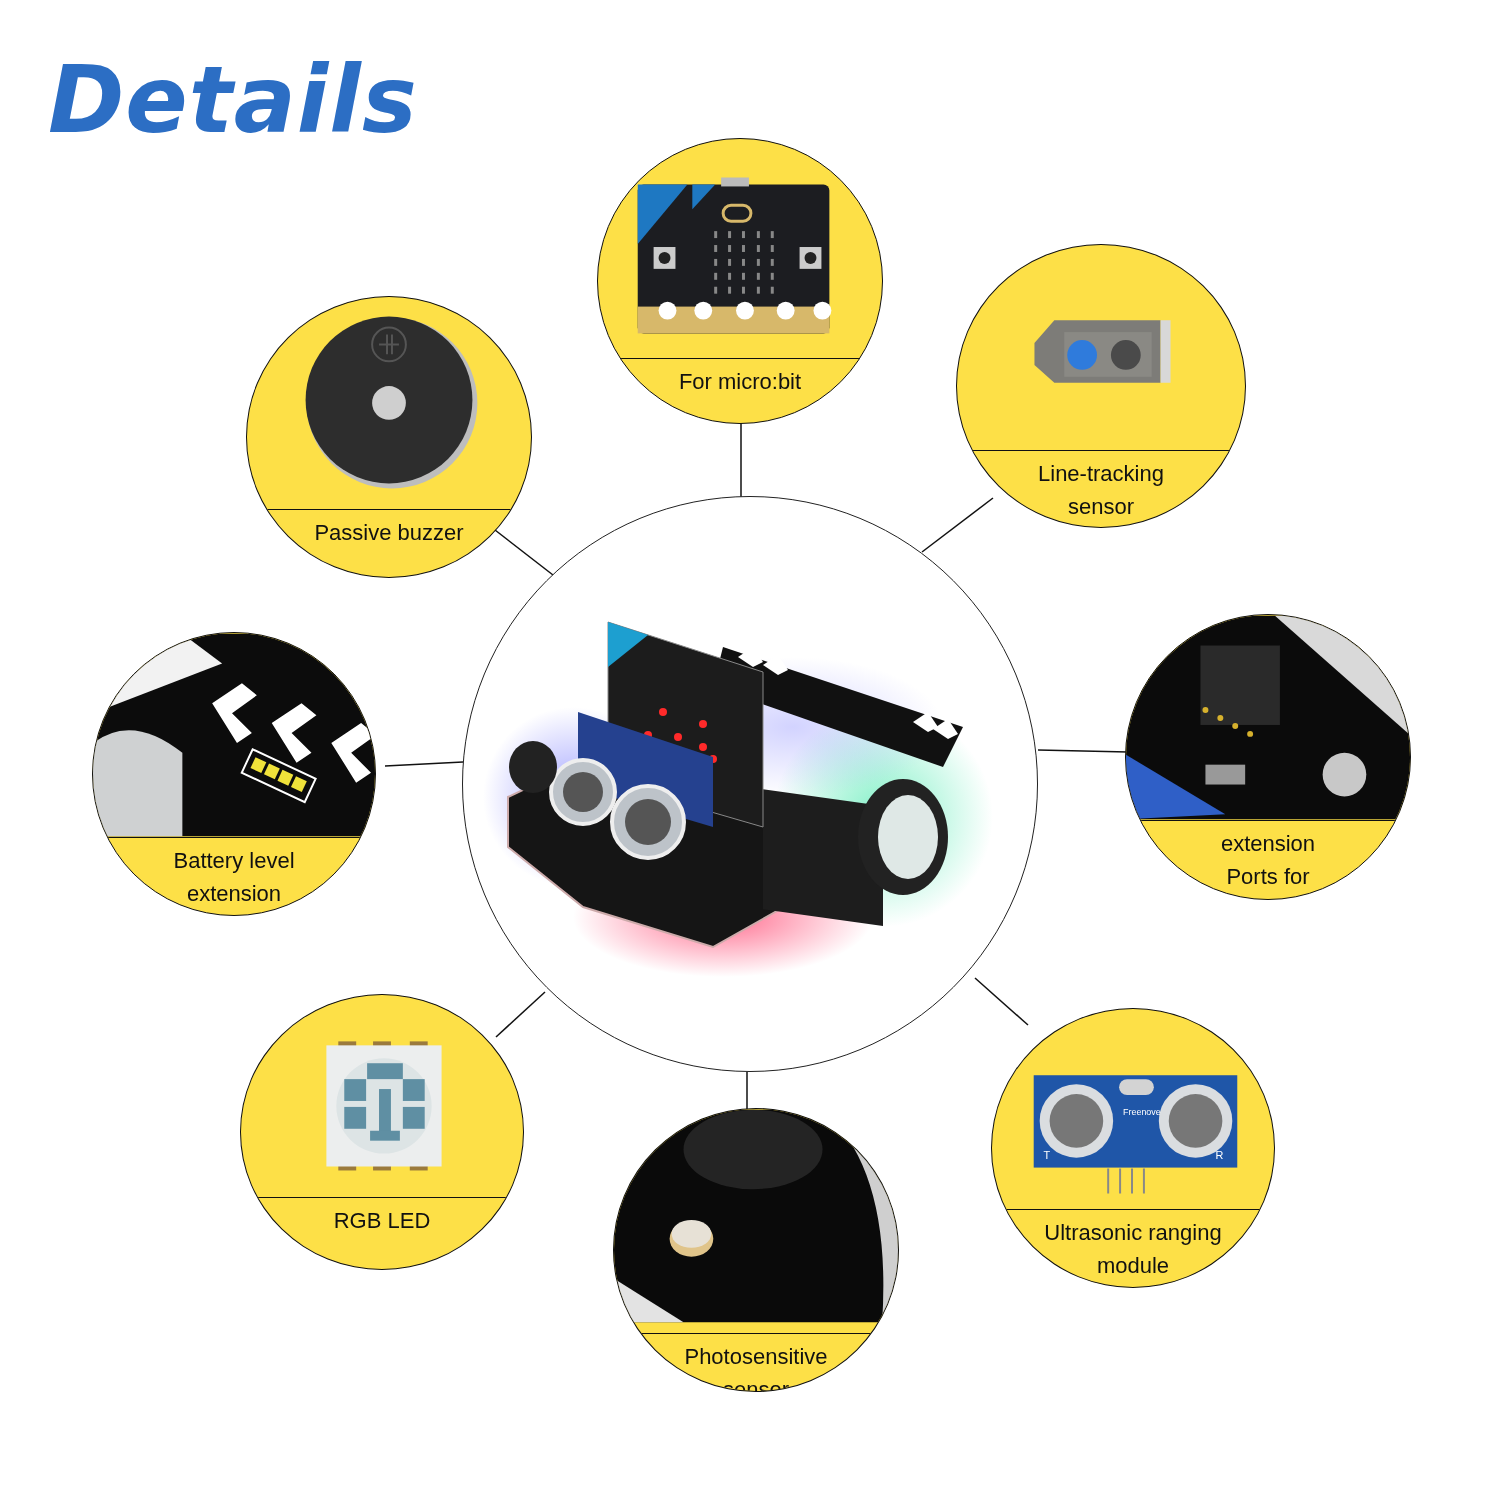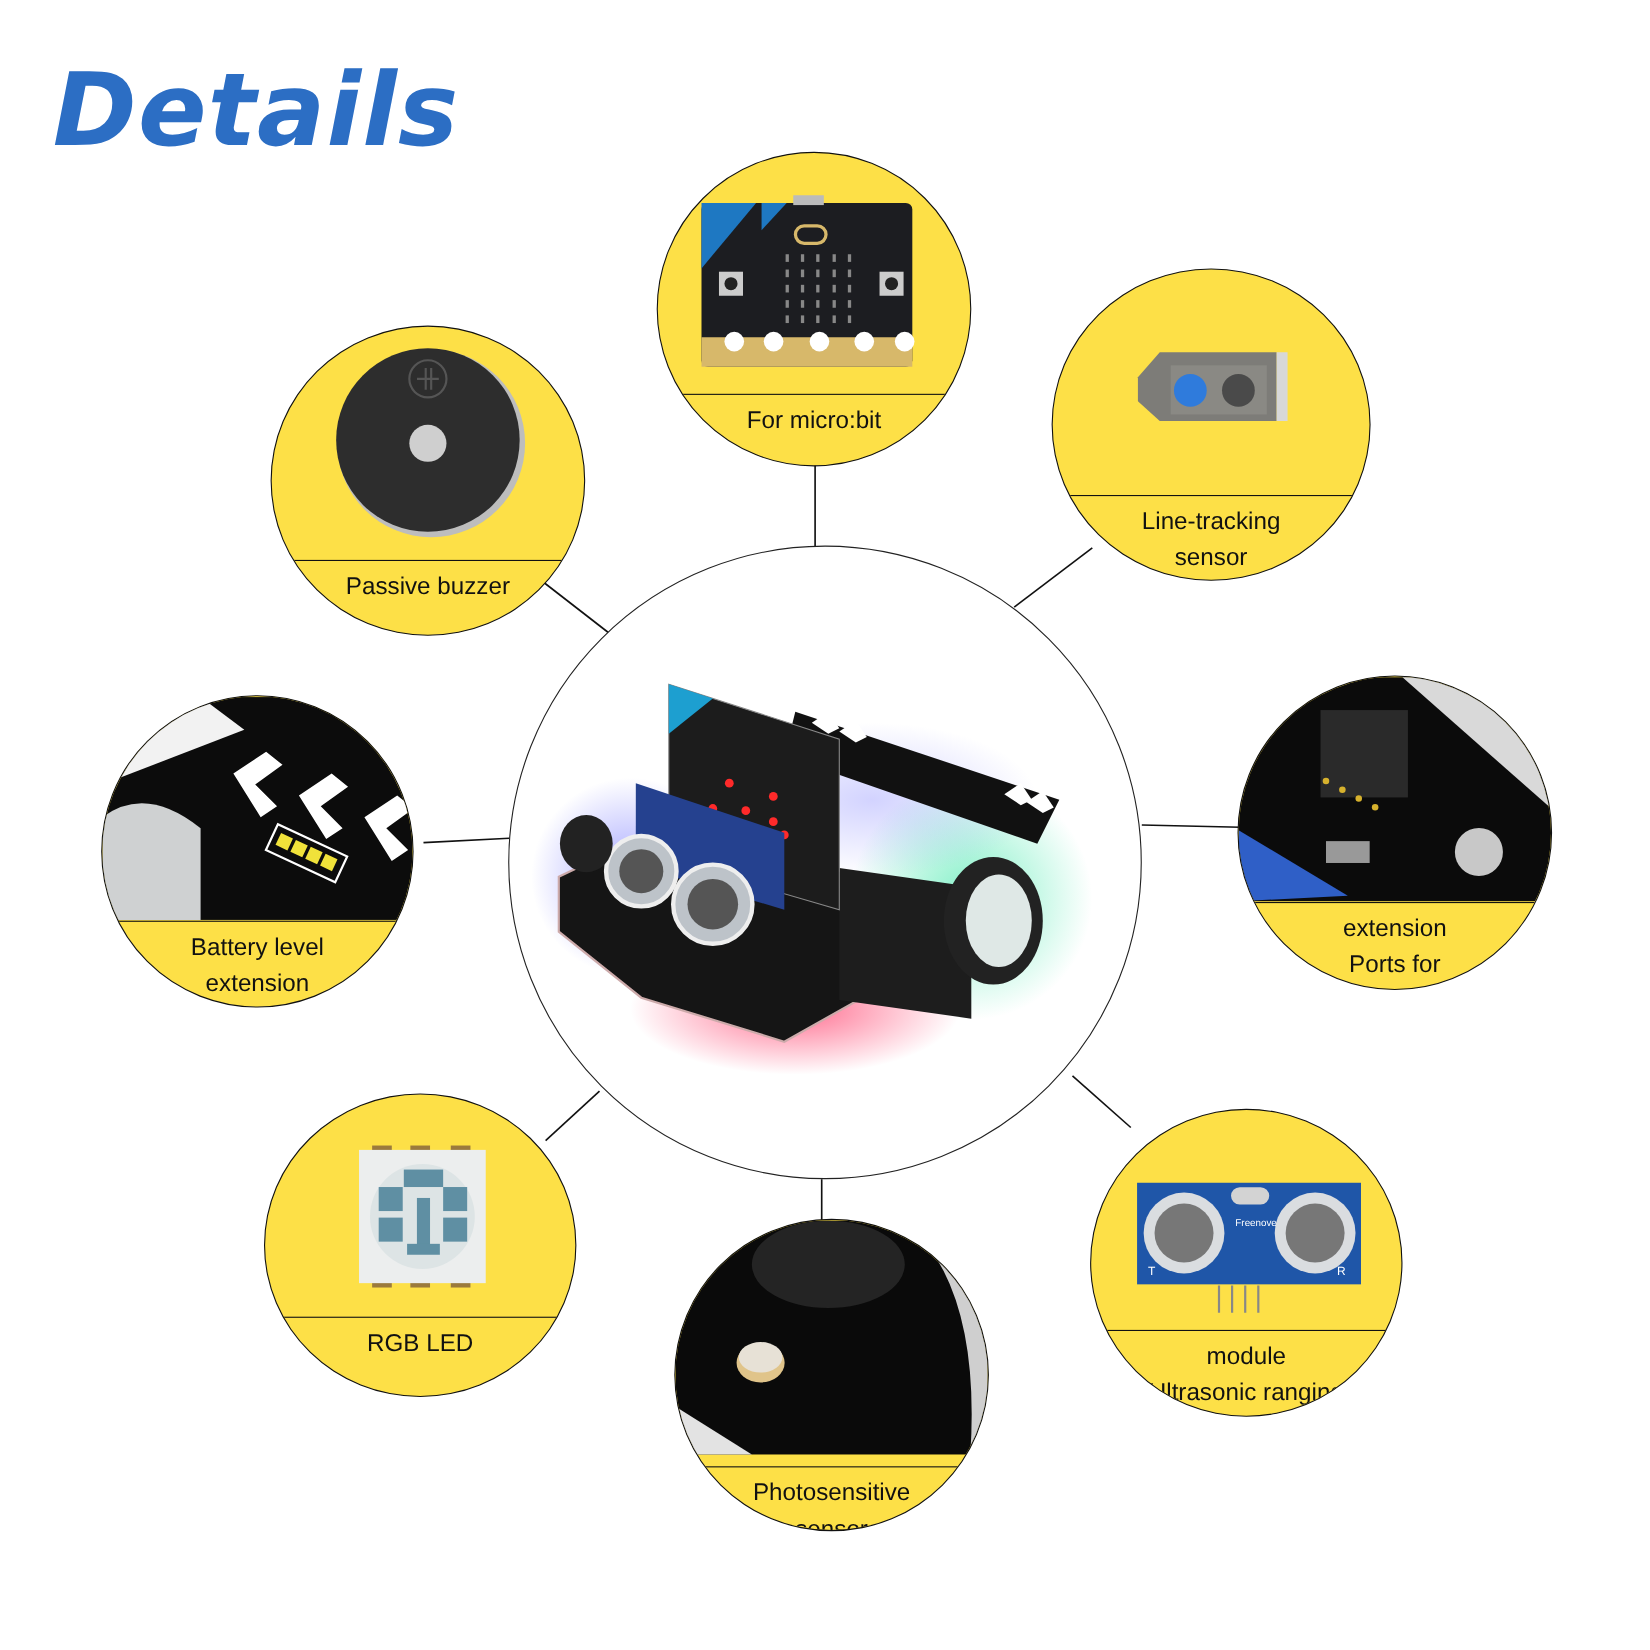--- a/index.html
+++ b/index.html
@@ -186,22 +186,22 @@
         <line x1="117" y1="160" x2="117" y2="185"></line>
         <line x1="129" y1="160" x2="129" y2="185"></line>
         <line x1="141" y1="160" x2="141" y2="185"></line>
         <line x1="153" y1="160" x2="153" y2="185"></line>
       </g>
     <text x="132" y="106" font-size="9" fill="#fff" font-family="Liberation Sans, sans-serif">Freenove</text>
     <text x="52" y="150" font-size="11" fill="#fff" font-family="Liberation Sans, sans-serif">T</text>
     <text x="225" y="150" font-size="11" fill="#fff" font-family="Liberation Sans, sans-serif">R</text>
   </svg>
   <div class="cap" style="top:200px;">
+    <div>Ultrasonic ranging</div>
     <div>module</div>
-    <div>Ultrasonic ranging</div>
   </div>
 </div>
 
 <div class="circle" style="left:613px;top:1108px;width:286px;height:284px;">
   <svg class="pic" width="286" height="214" viewBox="0 0 286 214">
     <rect x="0" y="0" width="286" height="214" fill="#0a0a0a"></rect>
     <polygon points="0,170 70,214 0,214" fill="#e3e3e3"></polygon>
     <ellipse cx="140" cy="40" rx="70" ry="40" fill="#242424"></ellipse>
     <path d="M210 0 Q280 60 270 214 L286 214 L286 0 Z" fill="#cfcfcf"></path>
     <ellipse cx="78" cy="130" rx="22" ry="18" fill="#e0c48a"></ellipse>

